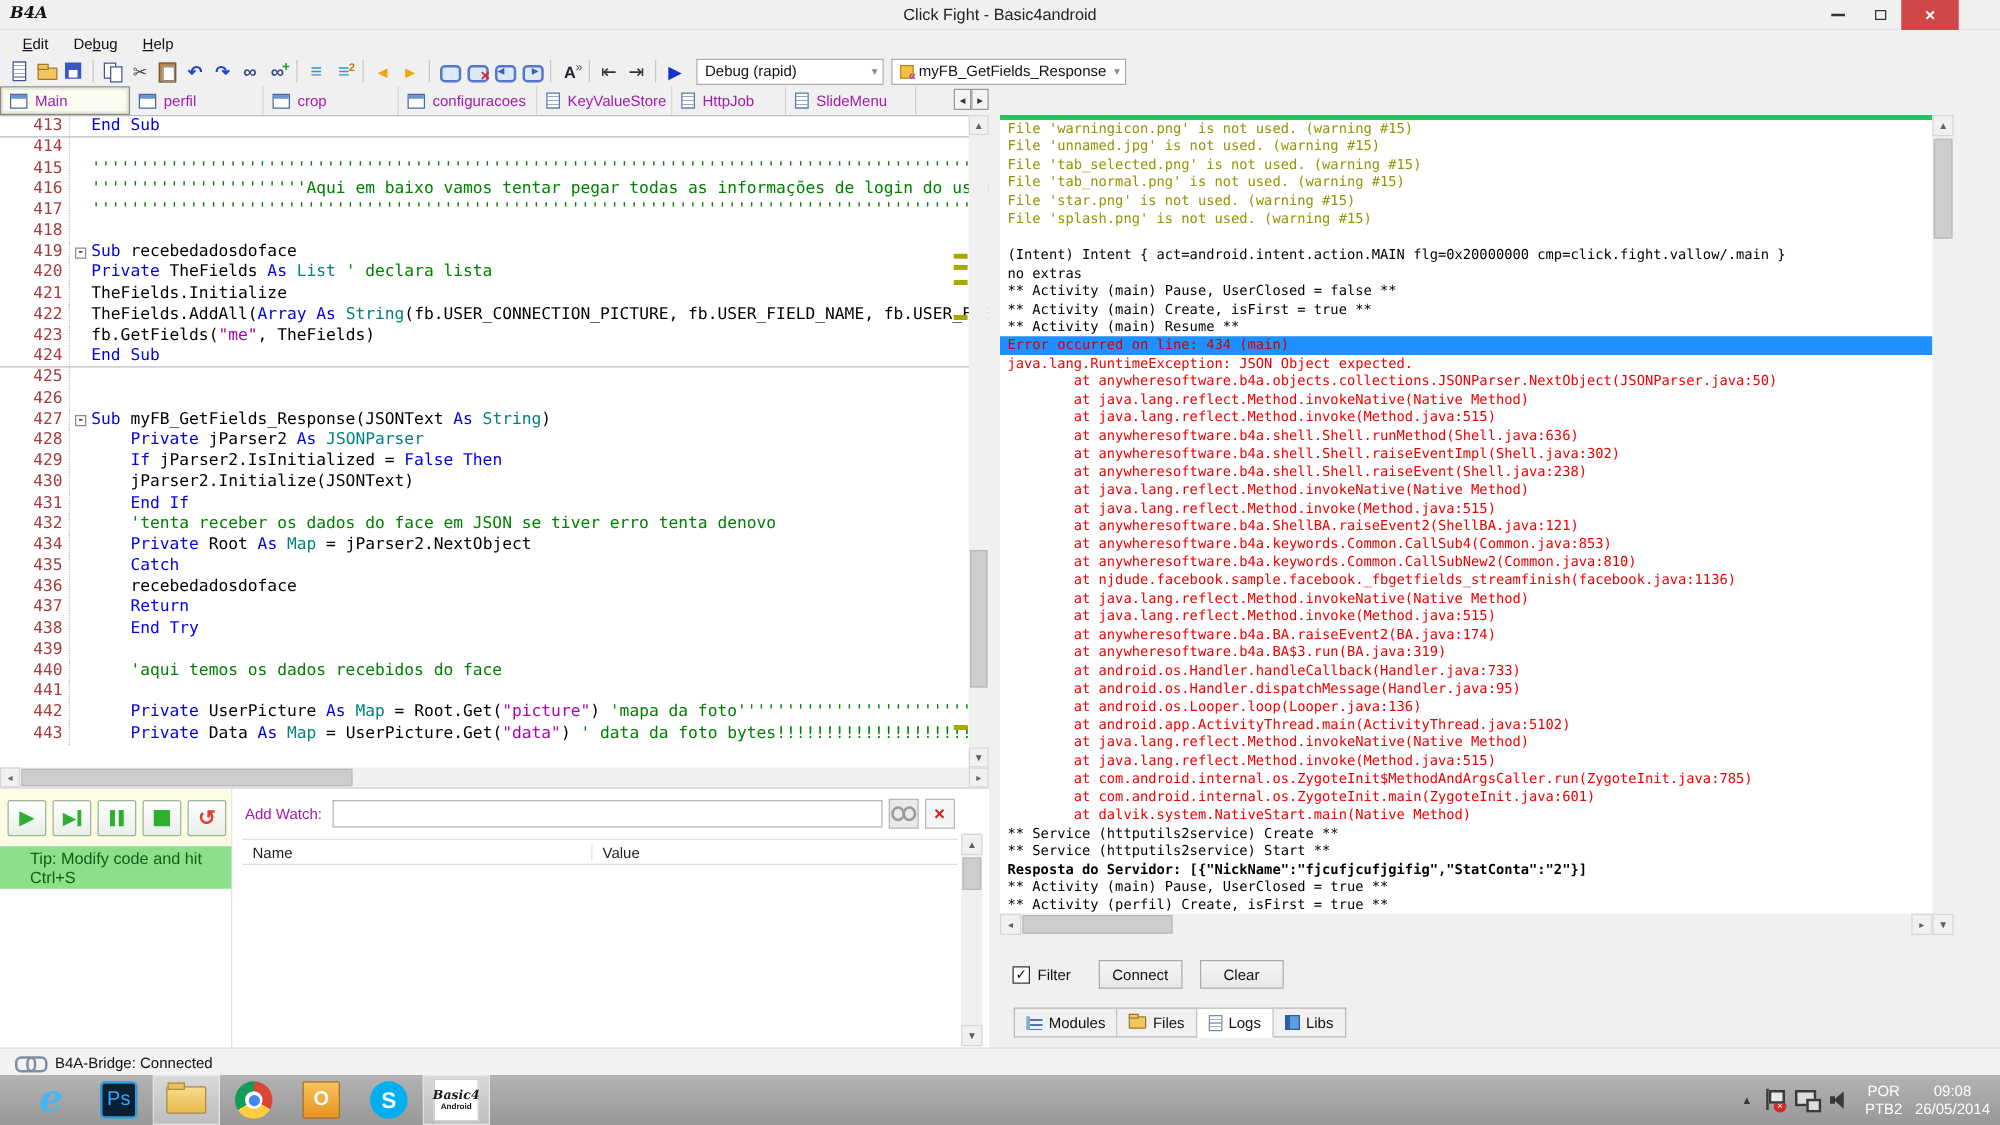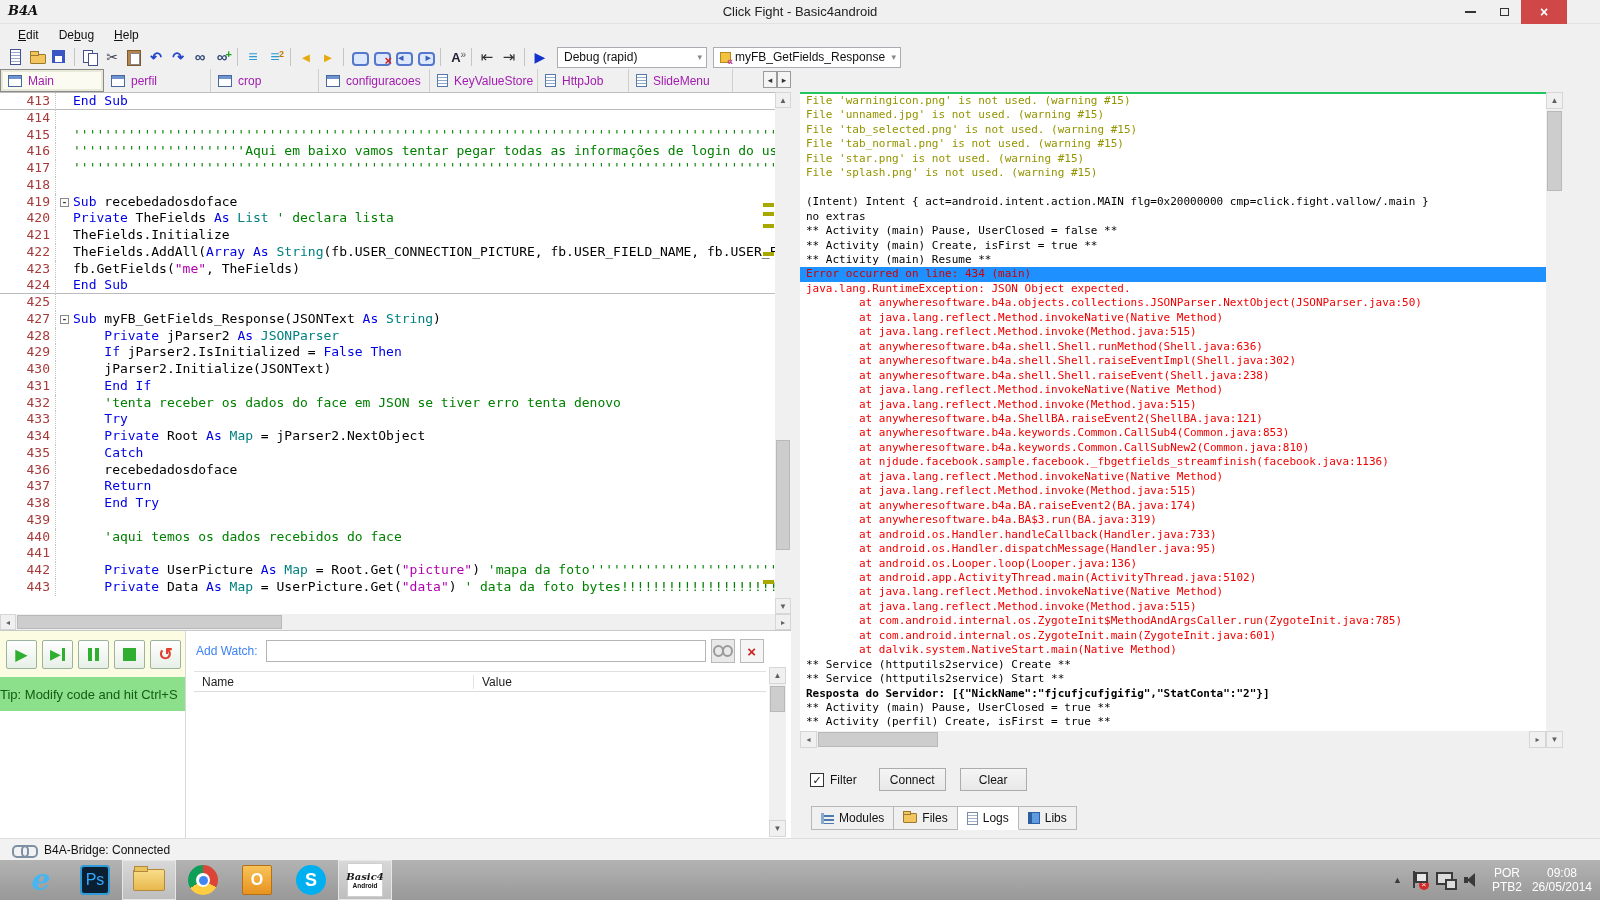--- a/index.html
+++ b/index.html
@@ -86,21 +86,21 @@
   .ct { flex:1; overflow:hidden; }
   .sk { color:#0000e6; } .sy { color:#008080; } .sc { color:#008000; } .ss { color:#b000b0; } .sn { color:#000; }
   .ed-marker { position:absolute; left:763px; width:11px; height:4px; background:#a8a800; }
 
   
   .sb-track { position:absolute; background:#f0f0f0; }
   .sb-arrow { position:absolute; background:#f0f0f0; border:1px solid #d6d6d6; color:#606060; font-size:8px; display:flex; align-items:center; justify-content:center; }
   .sb-thumb { position:absolute; background:#cdcdcd; border:1px solid #b9b9b9; }
 
   
-  .logpanel { position:absolute; left:800px; top:92px; width:746px; height:639px; background:#fff; overflow:hidden; border-top:2px solid #22c55e; }
+  .logpanel { position:absolute; left:800px; top:92px; width:746px; height:639px; background:#fff; overflow:hidden; border-top:4px solid #22c55e; }
   .log-line { white-space:pre; font:11px/14.45px "DejaVu Sans Mono", monospace; padding-left:6px; }
   .lw { color:#949400; } .lnm { color:#000; } .le { color:#f00000; }
   .lh { color:#d00000; background:#1e90ff; }
   .lb { color:#000; font-weight:bold; }
 
   
   .logfooter { position:absolute; left:792px; top:748px; width:808px; height:90px; background:#f0f0f0; }
   .filter-row { position:absolute; left:810px; top:768px; display:flex; align-items:center; }
   .cb { width:14px; height:14px; border:1px solid #333; background:#fff; font-size:11px; line-height:12px; text-align:center; color:#111; margin-right:6px; }
   .lbl { font-size:12px; color:#111; }
@@ -123,26 +123,26 @@
   .dbg-left { position:absolute; left:0; top:0; width:186px; height:208px; background:#fff; border-right:1px solid #d8d8d8; }
   .dbg-btns { height:46px; background:#fcfce2; display:flex; align-items:center; padding-left:6px; gap:5px; }
   .dbtn { width:31px; height:29px; border:1px solid #9db39d; border-radius:2px; background:linear-gradient(#ffffff,#e7efe7); display:flex; align-items:center; justify-content:center; }
   .g-play:before { content:"\25B6"; color:#2fae2f; font-size:16px; }
   .g-step { gap:1px; } .g-step:before { content:"\25B6"; color:#2fae2f; font-size:14px; }
   .g-step:after { content:""; width:3px; height:13px; background:#2fae2f; }
   .g-pause { } .g-pause:before { content:""; width:4px; height:13px; background:#2fae2f; margin-right:3px; }
   .g-pause:after { content:""; width:4px; height:13px; background:#2fae2f; }
   .g-stop:before { content:""; width:13px; height:13px; background:#2fae2f; }
   .g-restart:before { content:"\21BA"; color:#df4030; font-weight:bold; font-size:17px; }
-  .tipbox { height:34px; background:#8ce08c; display:flex; align-items:center; padding-left:0; font-size:13px; color:#145c14; }
+  .tipbox { height:34px; background:#8ce08c; display:flex; align-items:center; padding-left:24px; font-size:13px; color:#145c14; }
 
   
   .watch { position:absolute; left:186px; top:0; width:605px; height:208px; background:#fff; }
   .watch-row { position:absolute; left:0; top:8px; width:100%; display:flex; align-items:center; }
-  .watch-label { font-size:12px; color:#3b82f6; margin-left:10px; margin-right:8px; }
+  .watch-label { font-size:12px; color:#a21caf; margin-left:10px; margin-right:8px; }
   .watch-input { width:440px; height:22px; border:1px solid #b5b5b5; background:#fff; font-size:12px; padding:0 4px; outline:none; }
   .sqbtn { width:24px; height:24px; border:1px solid #b8b8b8; display:flex; align-items:center; justify-content:center; margin-left:5px; }
   .btn-binoc { background:#e9e9e9; position:relative; }
   .btn-binoc:before, .btn-binoc:after { content:""; width:7px; height:8px; border:2px solid #9a9a9a; border-radius:50%; }
   .btn-binoc:after { margin-left:-2px; }
   .btn-delwatch { background:#f5f5f5; color:#cc2222; font-weight:bold; font-size:15px; }
   .watch-head { position:absolute; left:8px; top:40px; width:572px; height:21px; border-top:1px solid #e0e0e0; border-bottom:1px solid #dcdcdc; display:flex; font-size:12px; color:#222; align-items:center; }
   .wh-name { width:280px; padding-left:8px; border-right:1px solid #e4e4e4; }
   .wh-value { padding-left:8px; }
 
@@ -336,27 +336,27 @@
       <div class="code-line"><span class="ln">416</span><span class="fold"></span><span class="ct"><span class="sc">''''''''''''''''''''''Aqui em baixo vamos tentar pegar todas as informações de login do usuario do facebook</span></span></div>
       <div class="code-line"><span class="ln">417</span><span class="fold"></span><span class="ct"><span class="sc">''''''''''''''''''''''''''''''''''''''''''''''''''''''''''''''''''''''''''''''''''''''''''''''''''''''''''''</span></span></div>
       <div class="code-line"><span class="ln">418</span><span class="fold"></span><span class="ct"></span></div>
       <div class="code-line"><span class="ln">419</span><span class="fold"><span class="fold-box">-</span></span><span class="ct"><span class="sk">Sub</span><span class="sn"> recebedadosdoface</span></span></div>
       <div class="code-line"><span class="ln">420</span><span class="fold"></span><span class="ct"><span class="sk">Private</span><span class="sn"> TheFields </span><span class="sk">As</span><span class="sy"> List</span><span class="sn"> </span><span class="sc">' declara lista</span></span></div>
       <div class="code-line"><span class="ln">421</span><span class="fold"></span><span class="ct"><span class="sn">TheFields.Initialize</span></span></div>
       <div class="code-line"><span class="ln">422</span><span class="fold"></span><span class="ct"><span class="sn">TheFields.AddAll(</span><span class="sk">Array</span><span class="sk"> As</span><span class="sy"> String</span><span class="sn">(fb.USER_CONNECTION_PICTURE, fb.USER_FIELD_NAME, fb.USER_FIELD_GENDER))</span></span></div>
       <div class="code-line"><span class="ln">423</span><span class="fold"></span><span class="ct"><span class="sn">fb.GetFields(</span><span class="ss">"me"</span><span class="sn">, TheFields)</span></span></div>
       <div class="code-line sub-sep"><span class="ln">424</span><span class="fold"></span><span class="ct"><span class="sk">End Sub</span></span></div>
       <div class="code-line"><span class="ln">425</span><span class="fold"></span><span class="ct"></span></div>
+      <div class="code-line"><span class="ln">426</span><span class="fold"></span><span class="ct"></span></div>
       <div class="code-line"><span class="ln">427</span><span class="fold"><span class="fold-box">-</span></span><span class="ct"><span class="sk">Sub</span><span class="sn"> myFB_GetFields_Response(JSONText </span><span class="sk">As</span><span class="sy"> String</span><span class="sn">)</span></span></div>
       <div class="code-line"><span class="ln">428</span><span class="fold"></span><span class="ct"><span class="sn">    </span><span class="sk">Private</span><span class="sn"> jParser2 </span><span class="sk">As</span><span class="sy"> JSONParser</span></span></div>
       <div class="code-line"><span class="ln">429</span><span class="fold"></span><span class="ct"><span class="sn">    </span><span class="sk">If</span><span class="sn"> jParser2.IsInitialized = </span><span class="sk">False</span><span class="sk"> Then</span></span></div>
       <div class="code-line"><span class="ln">430</span><span class="fold"></span><span class="ct"><span class="sn">    jParser2.Initialize(JSONText)</span></span></div>
       <div class="code-line"><span class="ln">431</span><span class="fold"></span><span class="ct"><span class="sn">    </span><span class="sk">End If</span></span></div>
       <div class="code-line"><span class="ln">432</span><span class="fold"></span><span class="ct"><span class="sn">    </span><span class="sc">'tenta receber os dados do face em JSON se tiver erro tenta denovo</span></span></div>
-      <div class="code-line"><span class="ln">433</span><span class="fold"></span><span class="ct"><span class="sn">    </span><span class="sk">Try</span></span></div>
       <div class="code-line"><span class="ln">434</span><span class="fold"></span><span class="ct"><span class="sn">    </span><span class="sk">Private</span><span class="sn"> Root </span><span class="sk">As</span><span class="sy"> Map</span><span class="sn"> = jParser2.NextObject</span></span></div>
       <div class="code-line"><span class="ln">435</span><span class="fold"></span><span class="ct"><span class="sn">    </span><span class="sk">Catch</span></span></div>
       <div class="code-line"><span class="ln">436</span><span class="fold"></span><span class="ct"><span class="sn">    recebedadosdoface</span></span></div>
       <div class="code-line"><span class="ln">437</span><span class="fold"></span><span class="ct"><span class="sn">    </span><span class="sk">Return</span></span></div>
       <div class="code-line"><span class="ln">438</span><span class="fold"></span><span class="ct"><span class="sn">    </span><span class="sk">End Try</span></span></div>
       <div class="code-line"><span class="ln">439</span><span class="fold"></span><span class="ct"></span></div>
       <div class="code-line"><span class="ln">440</span><span class="fold"></span><span class="ct"><span class="sn">    </span><span class="sc">'aqui temos os dados recebidos do face</span></span></div>
       <div class="code-line"><span class="ln">441</span><span class="fold"></span><span class="ct"></span></div>
       <div class="code-line"><span class="ln">442</span><span class="fold"></span><span class="ct"><span class="sn">    </span><span class="sk">Private</span><span class="sn"> UserPicture </span><span class="sk">As</span><span class="sy"> Map</span><span class="sn"> = Root.Get(</span><span class="ss">"picture"</span><span class="sn">) </span><span class="sc">'mapa da foto''''''''''''''''''''''''''''''''''''''''</span></span></div>
       <div class="code-line"><span class="ln">443</span><span class="fold"></span><span class="ct"><span class="sn">    </span><span class="sk">Private</span><span class="sn"> Data </span><span class="sk">As</span><span class="sy"> Map</span><span class="sn"> = UserPicture.Get(</span><span class="ss">"data"</span><span class="sn">) </span><span class="sc">' data da foto bytes!!!!!!!!!!!!!!!!!!!!</span></span></div>

